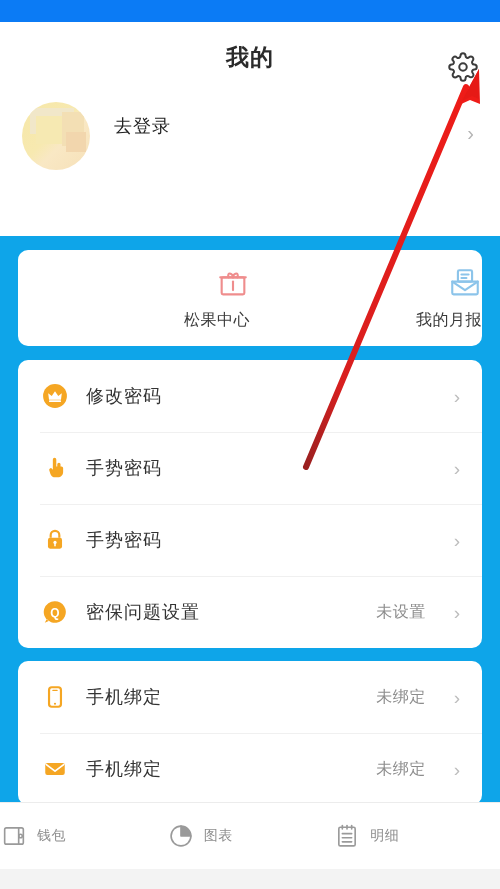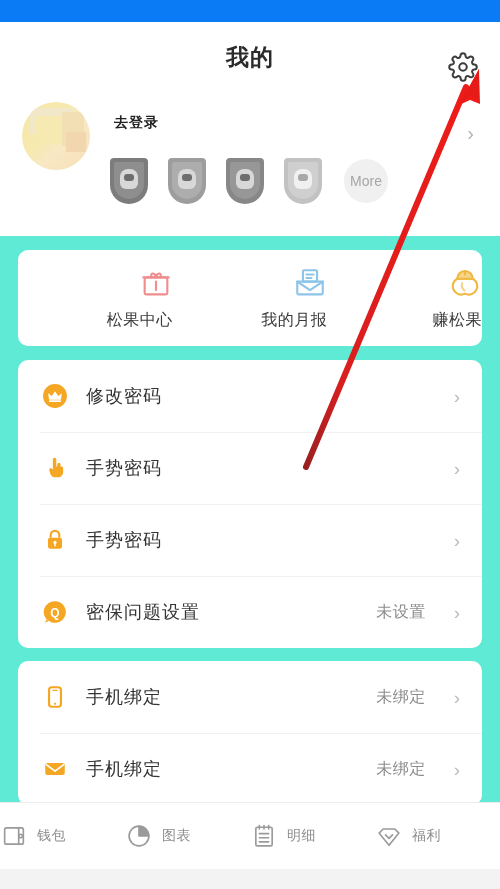--- a/index.html
+++ b/index.html
@@ -3,21 +3,21 @@
 <meta charset="utf-8">
 <style>
   html,body{margin:0;padding:0;}
   body{
     width:500px;height:889px;
     background:#f3f3f3;
     font-family:"Liberation Sans","DejaVu Sans",sans-serif;
     overflow:hidden;
     position:relative;
   }
-  .phone{position:relative;width:500px;height:869px;background:#5eead4;overflow:hidden;}
+  .phone{position:relative;width:500px;height:869px;background:#0ea5e9;overflow:hidden;}
 
   
   .statusbar{height:22px;width:100%;background:#0b7bf5;}
 
   
   .header{height:62px;background:#ffffff;position:relative;}
   .header-title{
     position:absolute;left:0;right:0;top:20px;text-align:center;
     font-size:23px;color:#2b2b2b;font-weight:600;letter-spacing:1px;
   }
@@ -34,21 +34,21 @@
   }
   .avatar .px{position:absolute;}
   .avatar .p1{left:8px;top:6px;width:44px;height:26px;background:#f1e7c9;}
   .avatar .p2{left:14px;top:14px;width:30px;height:28px;background:#f6e9b2;}
   .avatar .p3{left:40px;top:10px;width:22px;height:34px;background:#f3dfb4;}
   .avatar .p4;
   .avatar .p5{left:10px;top:44px;width:50px;height:20px;background:#fbe6d2;}
   .avatar .p6{left:44px;top:30px;width:20px;height:20px;background:#f2d6ad;}
 
   .login-name{
-    position:absolute;left:114px;top:30px;font-size:14px;color:#222;font-weight:700;
+    position:absolute;left:114px;top:30px;font-size:18px;color:#222;font-weight:400;
     letter-spacing:1px;
   }
   .profile-arrow{position:absolute;right:26px;top:38px;color:#b4b4b4;font-size:20px;}
 
   .badges{position:absolute;left:110px;top:74px;display:flex;align-items:center;gap:20px;}
   .badge{width:38px;height:46px;position:relative;}
   .badge .shield{
     width:38px;height:46px;
     background:#8a8a8a;
     border-radius:4px 4px 19px 19px;
@@ -141,47 +141,20 @@
     <div class="avatar">
       <div class="px p1"></div>
         <div class="px p2"></div>
         <div class="px p3"></div>
       <div class="px p5"></div>
         <div class="px p6"></div>
     </div>
     <div class="login-name">去登录</div>
     <div class="profile-arrow">›</div>
 
-    <div class="badges">
-      <div class="badge b1">
-        <div class="shield">
-            <div class="inner"></div>
-            <div class="fig"></div>
-          </div>
-      </div>
-      <div class="badge b2">
-        <div class="shield">
-            <div class="inner"></div>
-            <div class="fig"></div>
-          </div>
-      </div>
-      <div class="badge b3">
-        <div class="shield">
-            <div class="inner"></div>
-            <div class="fig"></div>
-          </div>
-      </div>
-      <div class="badge b4">
-        <div class="shield">
-            <div class="inner"></div>
-            <div class="fig"></div>
-          </div>
-      </div>
-      <div class="more-badge">More</div>
-    </div>
   </div>
 
   <div class="gap-14"></div>
 
   <div class="card">
     <div class="quick">
       <div class="quick-item">
         <svg width="34" height="34" viewBox="0 0 24 24" fill="none" stroke="#ef8d8d" stroke-width="1.5" stroke-linecap="round" stroke-linejoin="round">
           <rect x="4" y="8" width="16" height="12" rx="1"></rect>
           <line x1="3" y1="8" x2="21" y2="8"></line>
@@ -193,29 +166,20 @@
       </div>
       <div class="quick-item">
         <svg width="34" height="34" viewBox="0 0 24 24" fill="none" stroke="#8cc4ea" stroke-width="1.5" stroke-linecap="round" stroke-linejoin="round">
           <rect x="7" y="3" width="10" height="8" rx="1"></rect>
           <line x1="9.5" y1="6" x2="14.5" y2="6"></line>
           <line x1="9.5" y1="8.5" x2="13" y2="8.5"></line>
           <path d="M3 11h18v8a1 1 0 0 1-1 1H4a1 1 0 0 1-1-1z"></path>
           <path d="M3 11l9 6 9-6"></path>
         </svg>
         <div class="quick-label">我的月报</div>
-      </div>
-      <div class="quick-item">
-        <svg width="34" height="34" viewBox="0 0 24 24" fill="none" stroke="#f0b840" stroke-width="1.5" stroke-linecap="round" stroke-linejoin="round">
-          <path d="M6.5 9h11a5.5 5.5 0 0 1-5.5 10.5A5.5 5.5 0 0 1 6.5 9z"></path>
-          <path d="M6.5 9a5.5 5.5 0 0 1 11 0z" fill="#f6d58a" stroke="#f0b840"></path>
-          <line x1="12" y1="4" x2="12" y2="6"></line>
-          <path d="M10 12c-.6 2 0 4 1.6 5.2" stroke="#f6d58a"></path>
-        </svg>
-        <div class="quick-label">赚松果</div>
       </div>
     </div>
   </div>
 
   <div class="gap-14"></div>
 
   <div class="card">
 
     <div class="row">
       <div class="row-icon">
@@ -335,22 +299,15 @@
         <rect x="5" y="4.5" width="14" height="16" rx="1.3"></rect>
         <line x1="8" y1="3" x2="8" y2="6"></line>
         <line x1="12" y1="3" x2="12" y2="6"></line>
         <line x1="16" y1="3" x2="16" y2="6"></line>
         <line x1="8" y1="10" x2="16" y2="10"></line>
         <line x1="8" y1="13.5" x2="16" y2="13.5"></line>
         <line x1="8" y1="17" x2="16" y2="17"></line>
       </svg>
       <div class="tab-label">明细</div>
     </div>
-    <div class="tab">
-      <svg width="28" height="28" viewBox="0 0 24 24" fill="none" stroke="#9a9a9a" stroke-width="1.4" stroke-linecap="round" stroke-linejoin="round">
-        <path d="M3.5 9.5L12 20l8.5-10.5L17 6H7z"></path>
-        <path d="M9 11l3 3 3-3"></path>
-      </svg>
-      <div class="tab-label">福利</div>
-    </div>
   </div>
 
 </div>
 
 </body></html>

